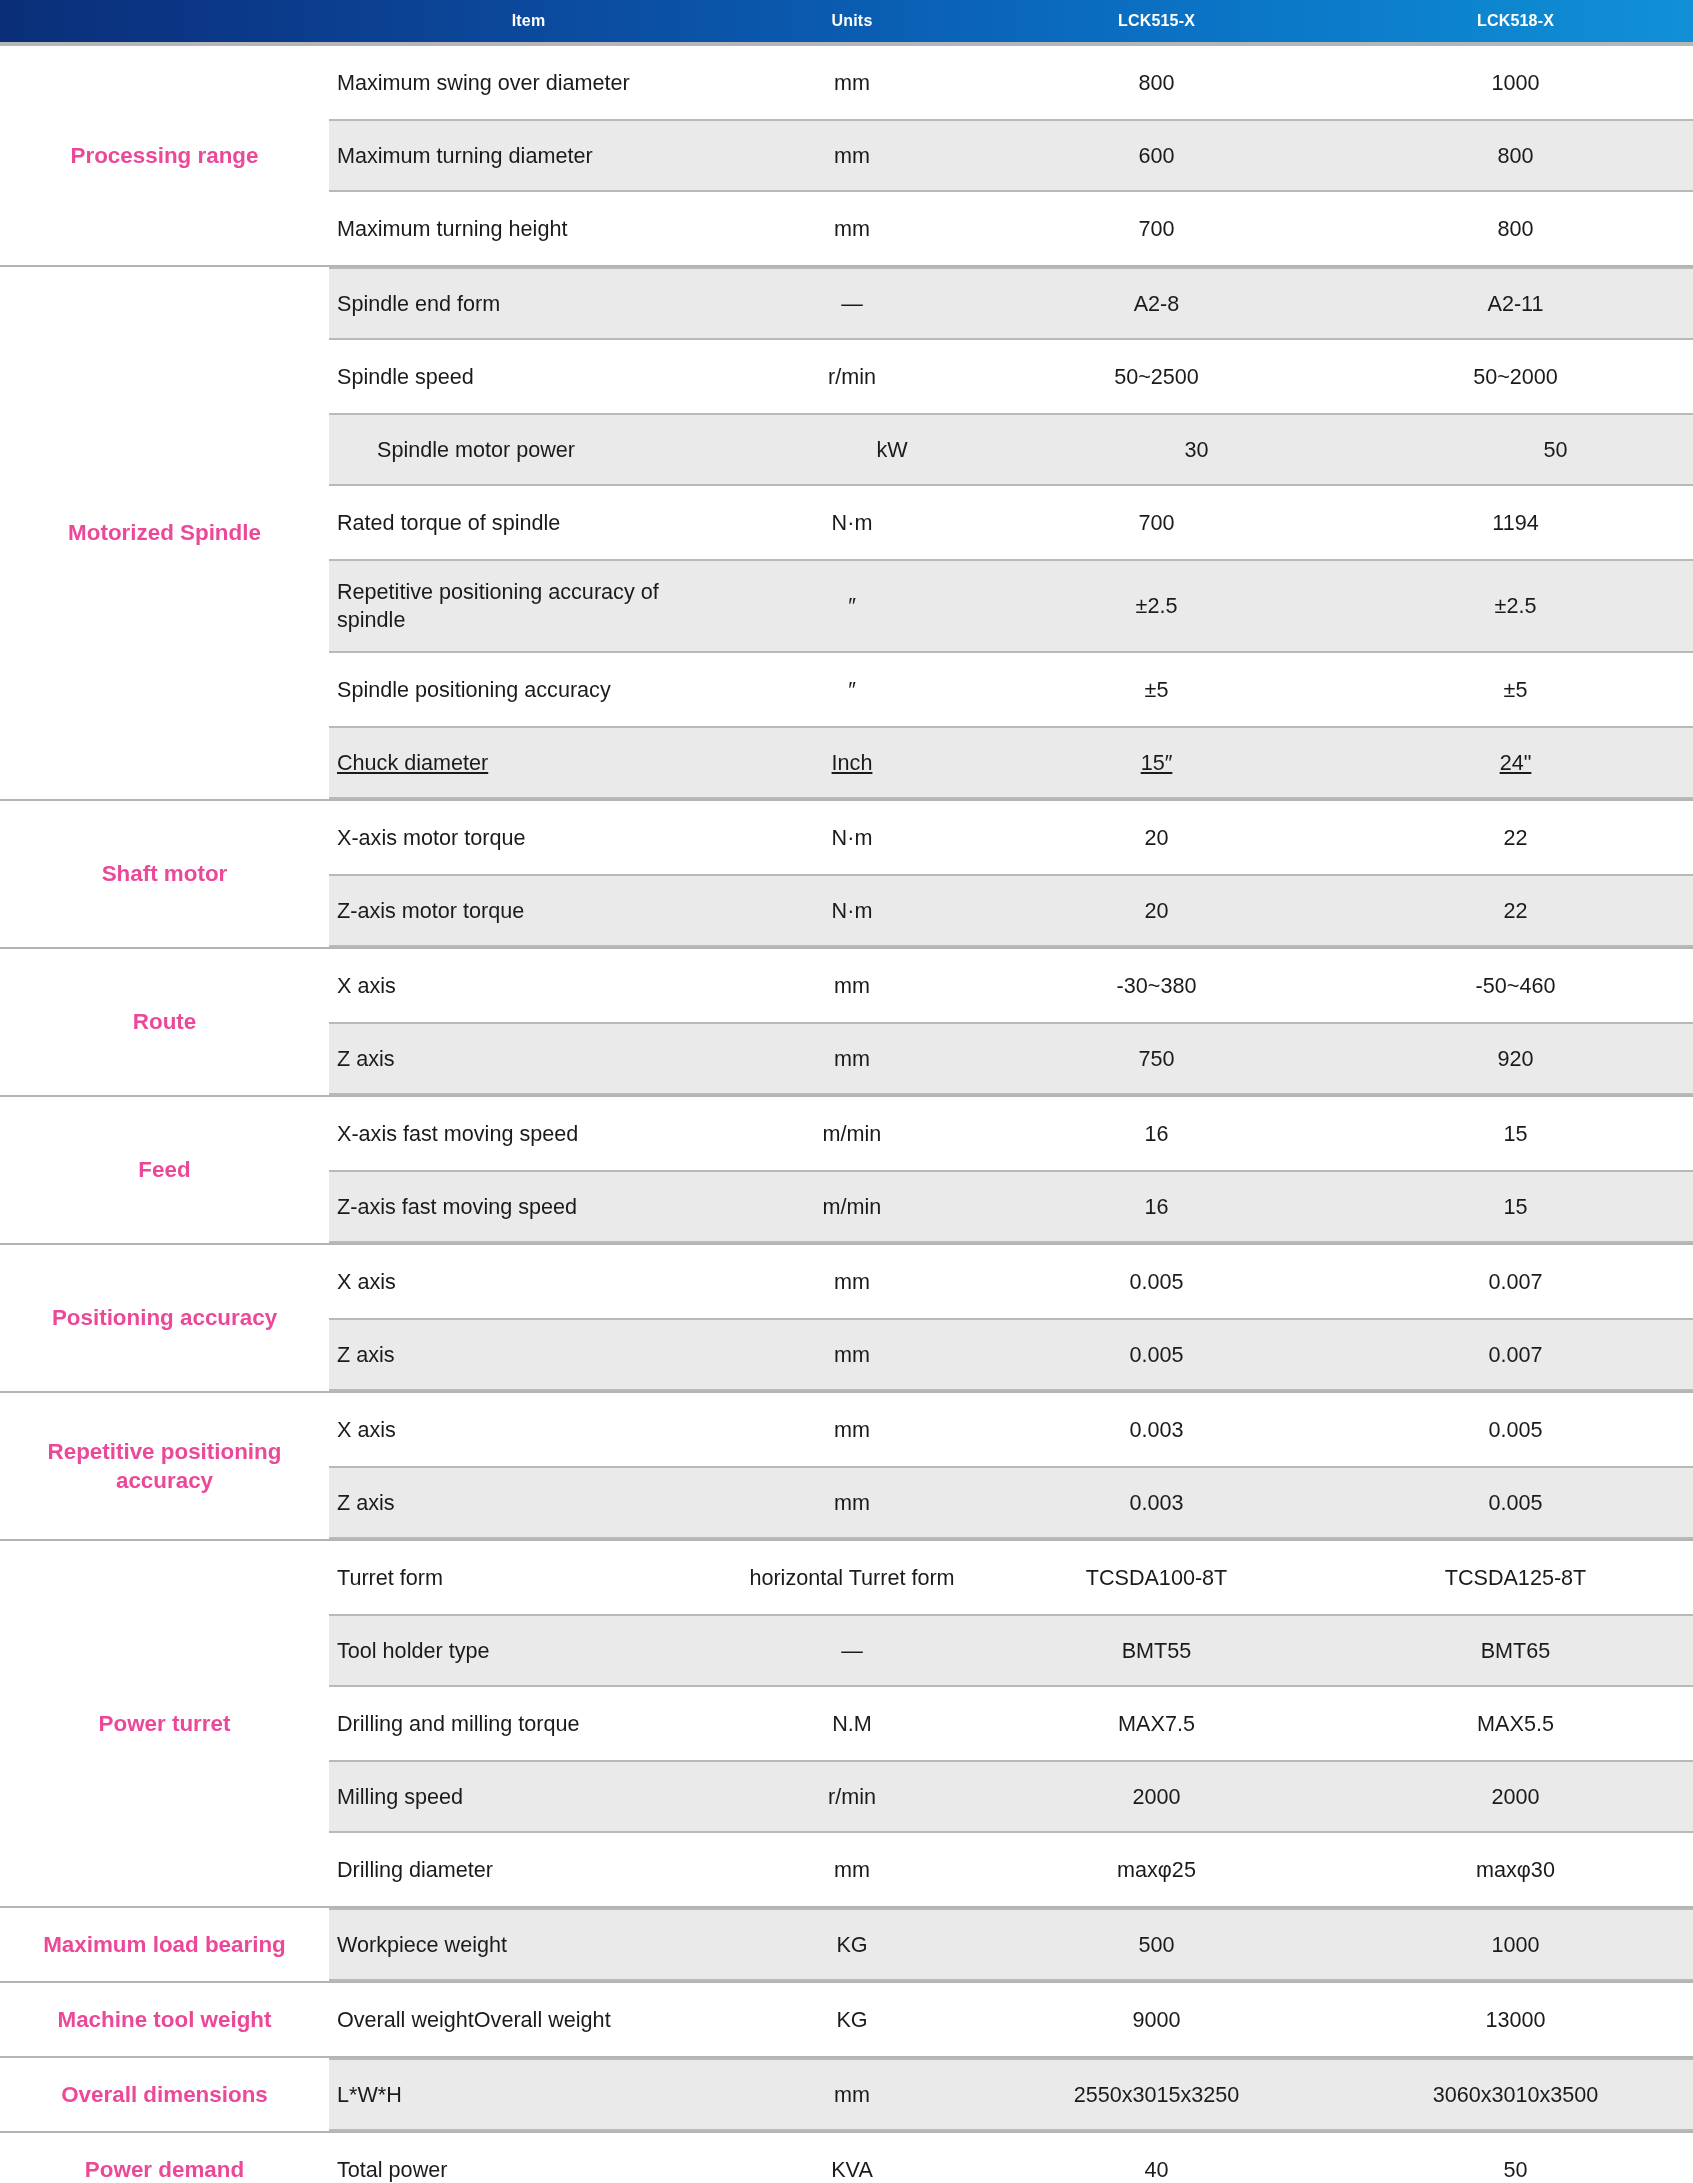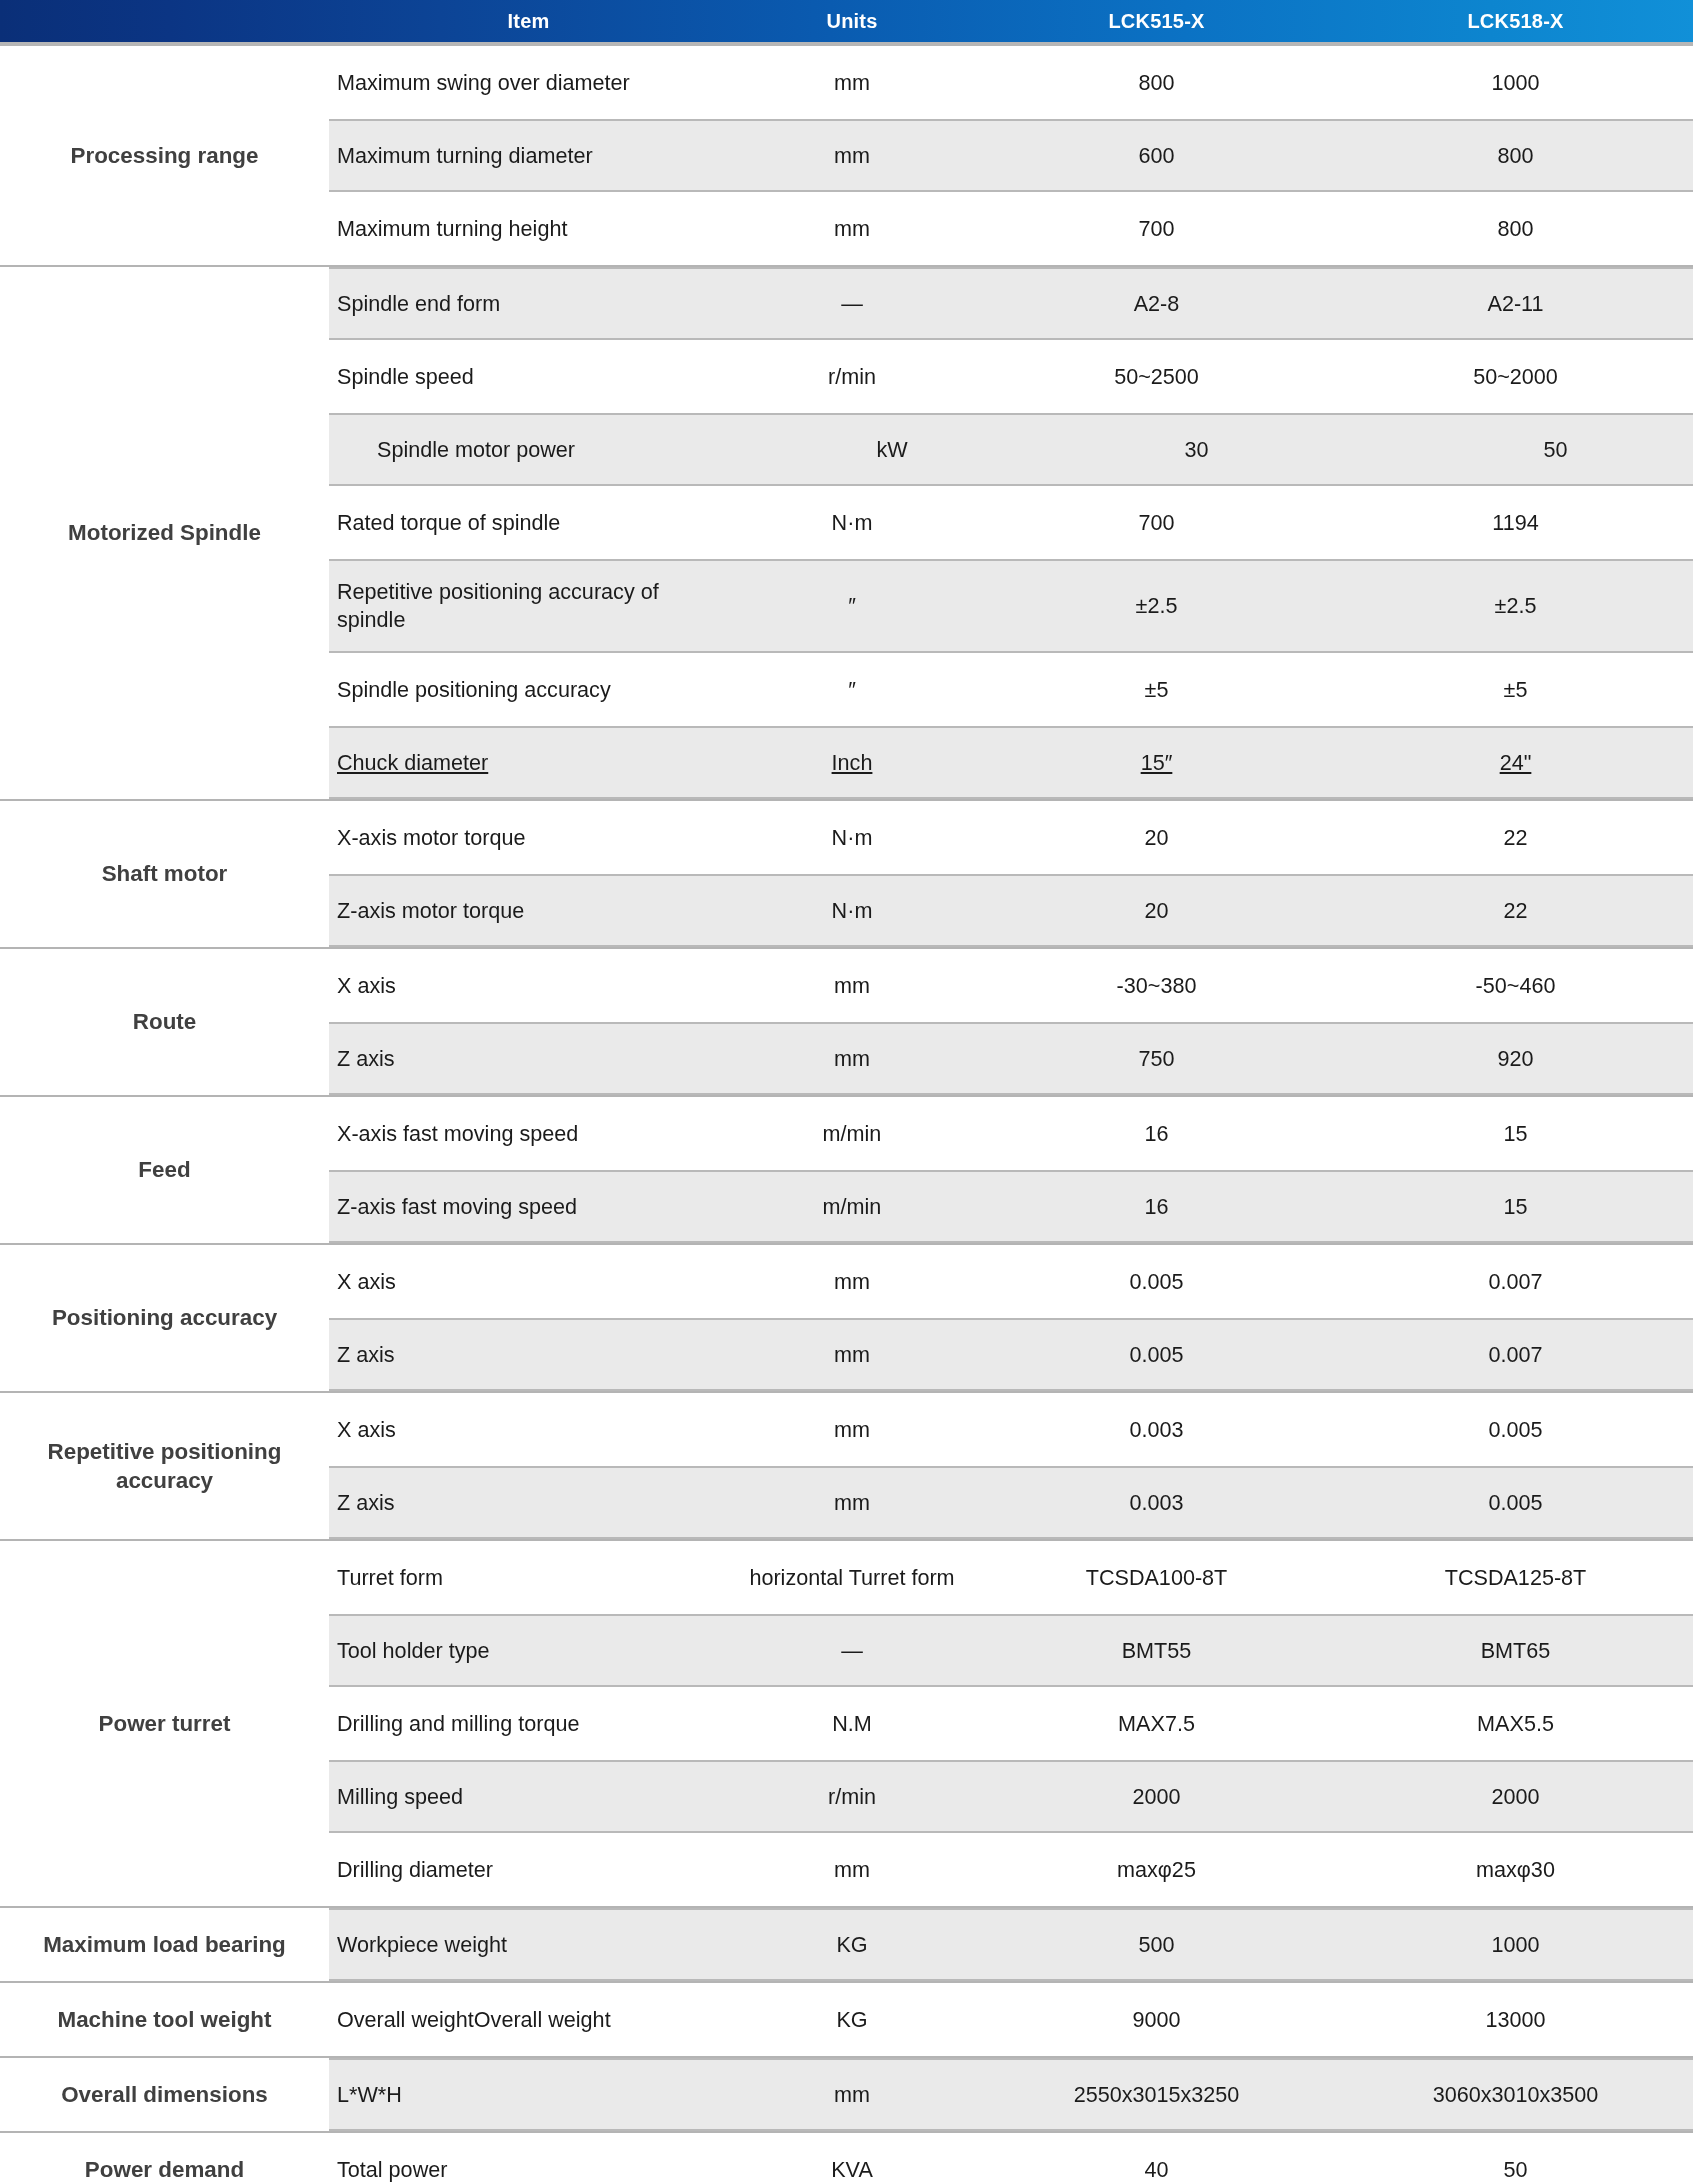--- a/index.html
+++ b/index.html
@@ -30,21 +30,21 @@
         #0b3584 10%,
         #0c4496 26%,
         #0a5aaf 48%,
         #0b72c4 70%,
         #0d85cf 88%,
         #1190d8 100%);
     align-items: center;
   }
   .spec-header .hcell {
     color: #ffffff;
-    font-size: 20px;
+    font-size: 16px;
     font-weight: bold;
     text-align: center;
     letter-spacing: 0.2px;
     line-height: 1;
   }
   .col-group  { width: 329px; flex: 0 0 329px; }
   .col-item   { width: 399px; flex: 0 0 399px; }
   .col-units  { width: 248px; flex: 0 0 248px; }
   .col-v1     { width: 361px; flex: 0 0 361px; }
   .col-v2     { width: 357px; flex: 0 0 357px; }
@@ -67,21 +67,21 @@
 
   .group-label {
     width: 329px;
     flex: 0 0 329px;
     display: flex;
     align-items: center;
     justify-content: center;
     text-align: center;
     font-size: 22.4px;
     font-weight: bold;
-    color: #404040;
+    color: #ec4899;
     line-height: 1.3;
     padding: 0 14.4px;
     background: #ffffff;
     position: relative;
     z-index: 2;
   }
 
   .group-rows {
     flex: 1 1 auto;
     width: 1365px;

